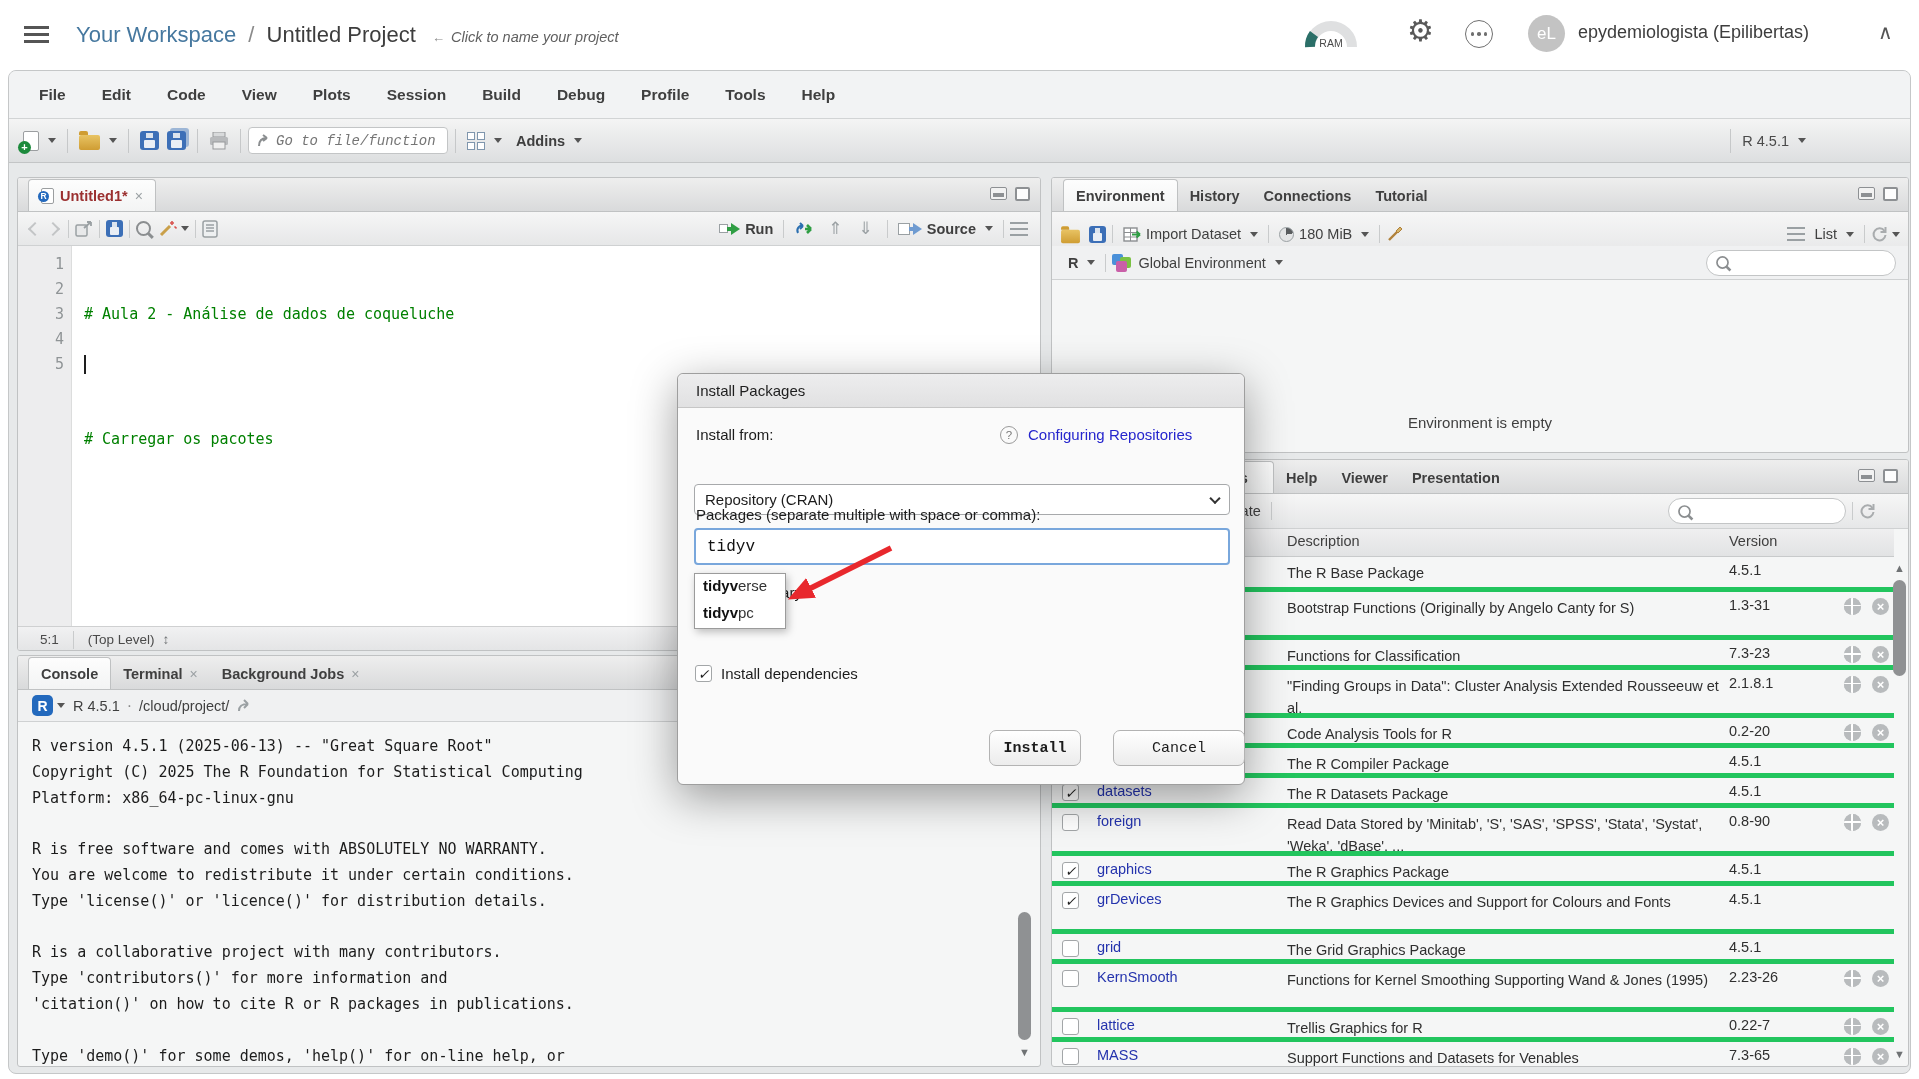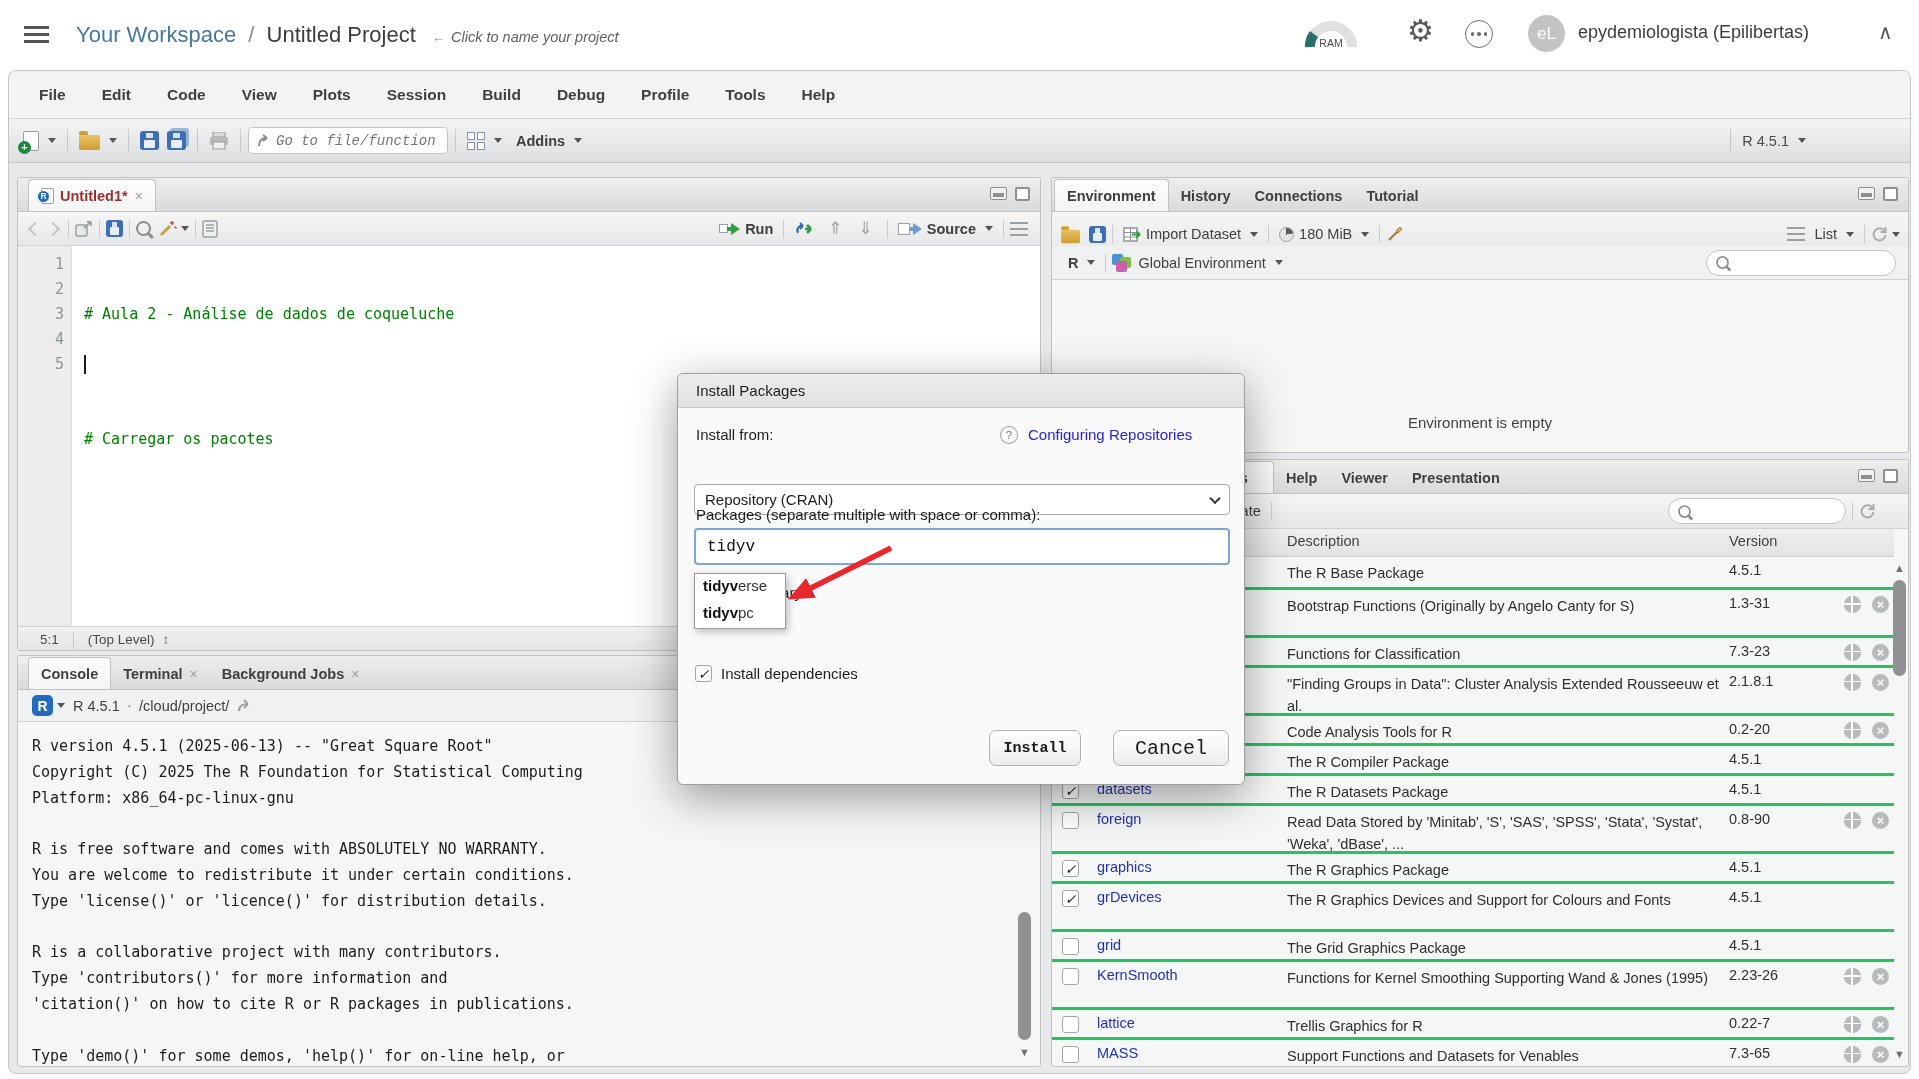--- a/index.html
+++ b/index.html
@@ -20,21 +20,21 @@
 .minmax{display:flex;gap:8px;position:absolute;right:10px;top:9px}
 .mm1{width:17px;height:13px;border:1px solid #8d9093;border-radius:2px;background:#f2f2f2;position:relative}
 .mm1:after{content:"";position:absolute;left:2px;right:2px;bottom:2px;height:4px;background:#8d9093}
 .mm2{width:15px;height:14px;border:2px solid #8d9093;border-radius:2px;background:#fdfdfd}
 .ptool{position:absolute;left:0;width:100%;background:linear-gradient(#f6f6f6,#e6e7e8);border-bottom:1px solid #cfd1d2;display:flex;align-items:center;padding:0 8px}
 .btnish{display:flex;align-items:center;gap:5px;font-size:14.5px;color:#3f3f3f;padding:2px 4px;border-radius:3px;cursor:pointer}
 .ck{font-size:14px;color:#222;line-height:1}
 .cbx{width:17px;height:17px;background:#fff;border:1px solid #a3a6a8;border-radius:3px;display:flex;align-items:center;justify-content:center;flex:none}
 .srch{background:#fff;border:1px solid #c3c5c6;border-radius:13px;display:flex;align-items:center;padding:0 8px;gap:5px}
 .link{color:#2433ad;font-size:14.5px;cursor:pointer}
-.pkg-row{position:absolute;left:0;width:842px;border-top:3px solid #22c55e;display:block}
+.pkg-row{position:absolute;left:0;width:842px;border-top:5px solid #22c55e;display:block}
 .pkg-desc{position:absolute;left:235px;top:5px;width:438px;font-size:14.5px;color:#2f2f2f;line-height:22px}
 .pkg-ver{position:absolute;left:677px;top:5px;font-size:14.5px;color:#2f2f2f}
 .gl{position:absolute;left:792px;top:6px;width:17px;height:17px;border-radius:50%;background:#b8bbbd;overflow:hidden}
 .gl:after{content:"";position:absolute;inset:0;background:linear-gradient(#0000 7px,#fff 7px,#fff 8.5px,#0000 8.5px),linear-gradient(90deg,#0000 7px,#fff 7px,#fff 8.5px,#0000 8.5px),radial-gradient(circle at 50% 50%,#0000 5px,#0000 5.5px,#b8bbbd 5.5px)}
 .rm{position:absolute;left:820px;top:6px;width:17px;height:17px;border-radius:50%;background:#b8bbbd;color:#fff;font-size:13px;font-weight:700;display:flex;align-items:center;justify-content:center}
 .icon-floppy{width:19px;height:19px;background:#3c6fb7;border-radius:3px;position:relative;flex:none}
 .icon-floppy:after{content:"";position:absolute;left:4px;right:4px;bottom:2px;height:8px;background:#e9eef5;border-radius:1px}
 .icon-floppy:before{content:"";position:absolute;left:6px;right:6px;top:2px;height:5px;background:#dce4ee}
 .folder{width:21px;height:15px;background:linear-gradient(#e8c363,#cf9d33);border-radius:2px;position:relative;flex:none;margin-top:4px}
 .folder:before{content:"";position:absolute;left:0;top:-4px;width:9px;height:4px;background:#cf9d33;border-radius:2px 2px 0 0}
@@ -301,21 +301,21 @@
 Type 'contributors()' for more information and
 'citation()' on how to cite R or R packages in publications.
 
 Type 'demo()' for some demos, 'help()' for on-line help, or</pre>
     <div class="scrollthumb" style="left:1000px;top:256px;width:13px;height:128px"></div>
     <span class="sbarrow" style="left:1001px;top:390px">▼</span>
   </div>
 
   <div class="pane" style="left:1042px;top:106px;width:858px;height:276px">
     <div class="tabstrip">
-      <div class="tab active" style="margin-left:2px">
+      <div class="tab active" style="margin-left:11px">
           <span>Environment</span>
         </div>
       <div class="tab">
           <span>History</span>
         </div>
       <div class="tab">
           <span>Connections</span>
         </div>
       <div class="tab">
           <span>Tutorial</span>
@@ -578,21 +578,21 @@
 
   <div class="abs" style="left:16px;top:199px;width:92px;background:#fff;border:1px solid #9b9b9b;box-shadow:2px 3px 8px rgba(0,0,0,.25);z-index:2;font-size:15px;color:#111">
     <div style="padding:3px 8px;height:27px"><b>tidyv</b><span style="color:#333">erse</span></div>
     <div style="padding:3px 8px;height:27px"><b>tidyv</b><span style="color:#333">pc</span></div>
   </div>
   <span class="cbx abs" style="left:17px;top:291px">
       <i class="ck">✓</i>
     </span>
   <span class="abs" style="left:43px;top:291px;font-size:15px;color:#1c1c1c">Install dependencies</span>
   <button class="abs" style="left:311px;top:356px;width:92px;height:36px;border:1px solid #b3b3b3;border-radius:7px;background:linear-gradient(#fff,#ececec);font-size:15px;font-weight:700;color:#1c1c1c;cursor:pointer">Install</button>
-  <button class="abs" style="left:435px;top:356px;width:116px;height:36px;border:1px solid #b3b3b3;border-radius:7px;background:linear-gradient(#fff,#ececec);font-size:20px;color:#1c1c1c;cursor:pointer">Cancel</button>
+  <button class="abs" style="left:435px;top:356px;width:132px;height:36px;border:1px solid #b3b3b3;border-radius:7px;background:linear-gradient(#fff,#ececec);font-size:15px;color:#1c1c1c;cursor:pointer">Cancel</button>
 </div>
 
 <svg class="abs" style="left:763px;top:538px;z-index:60" width="150" height="80" viewBox="0 0 150 80">
   <defs>
     <marker id="ah" orient="auto" markerUnits="userSpaceOnUse" markerWidth="26" markerHeight="22" refX="18" refY="11">
       <path d="M0,0 L26,11 L0,22 z" fill="#e8282d"></path>
     </marker>
   </defs>
   <line x1="128" y1="10" x2="32" y2="58" stroke="#e8282d" stroke-width="5.5" marker-end="url(#ah)"></line>
 </svg>

